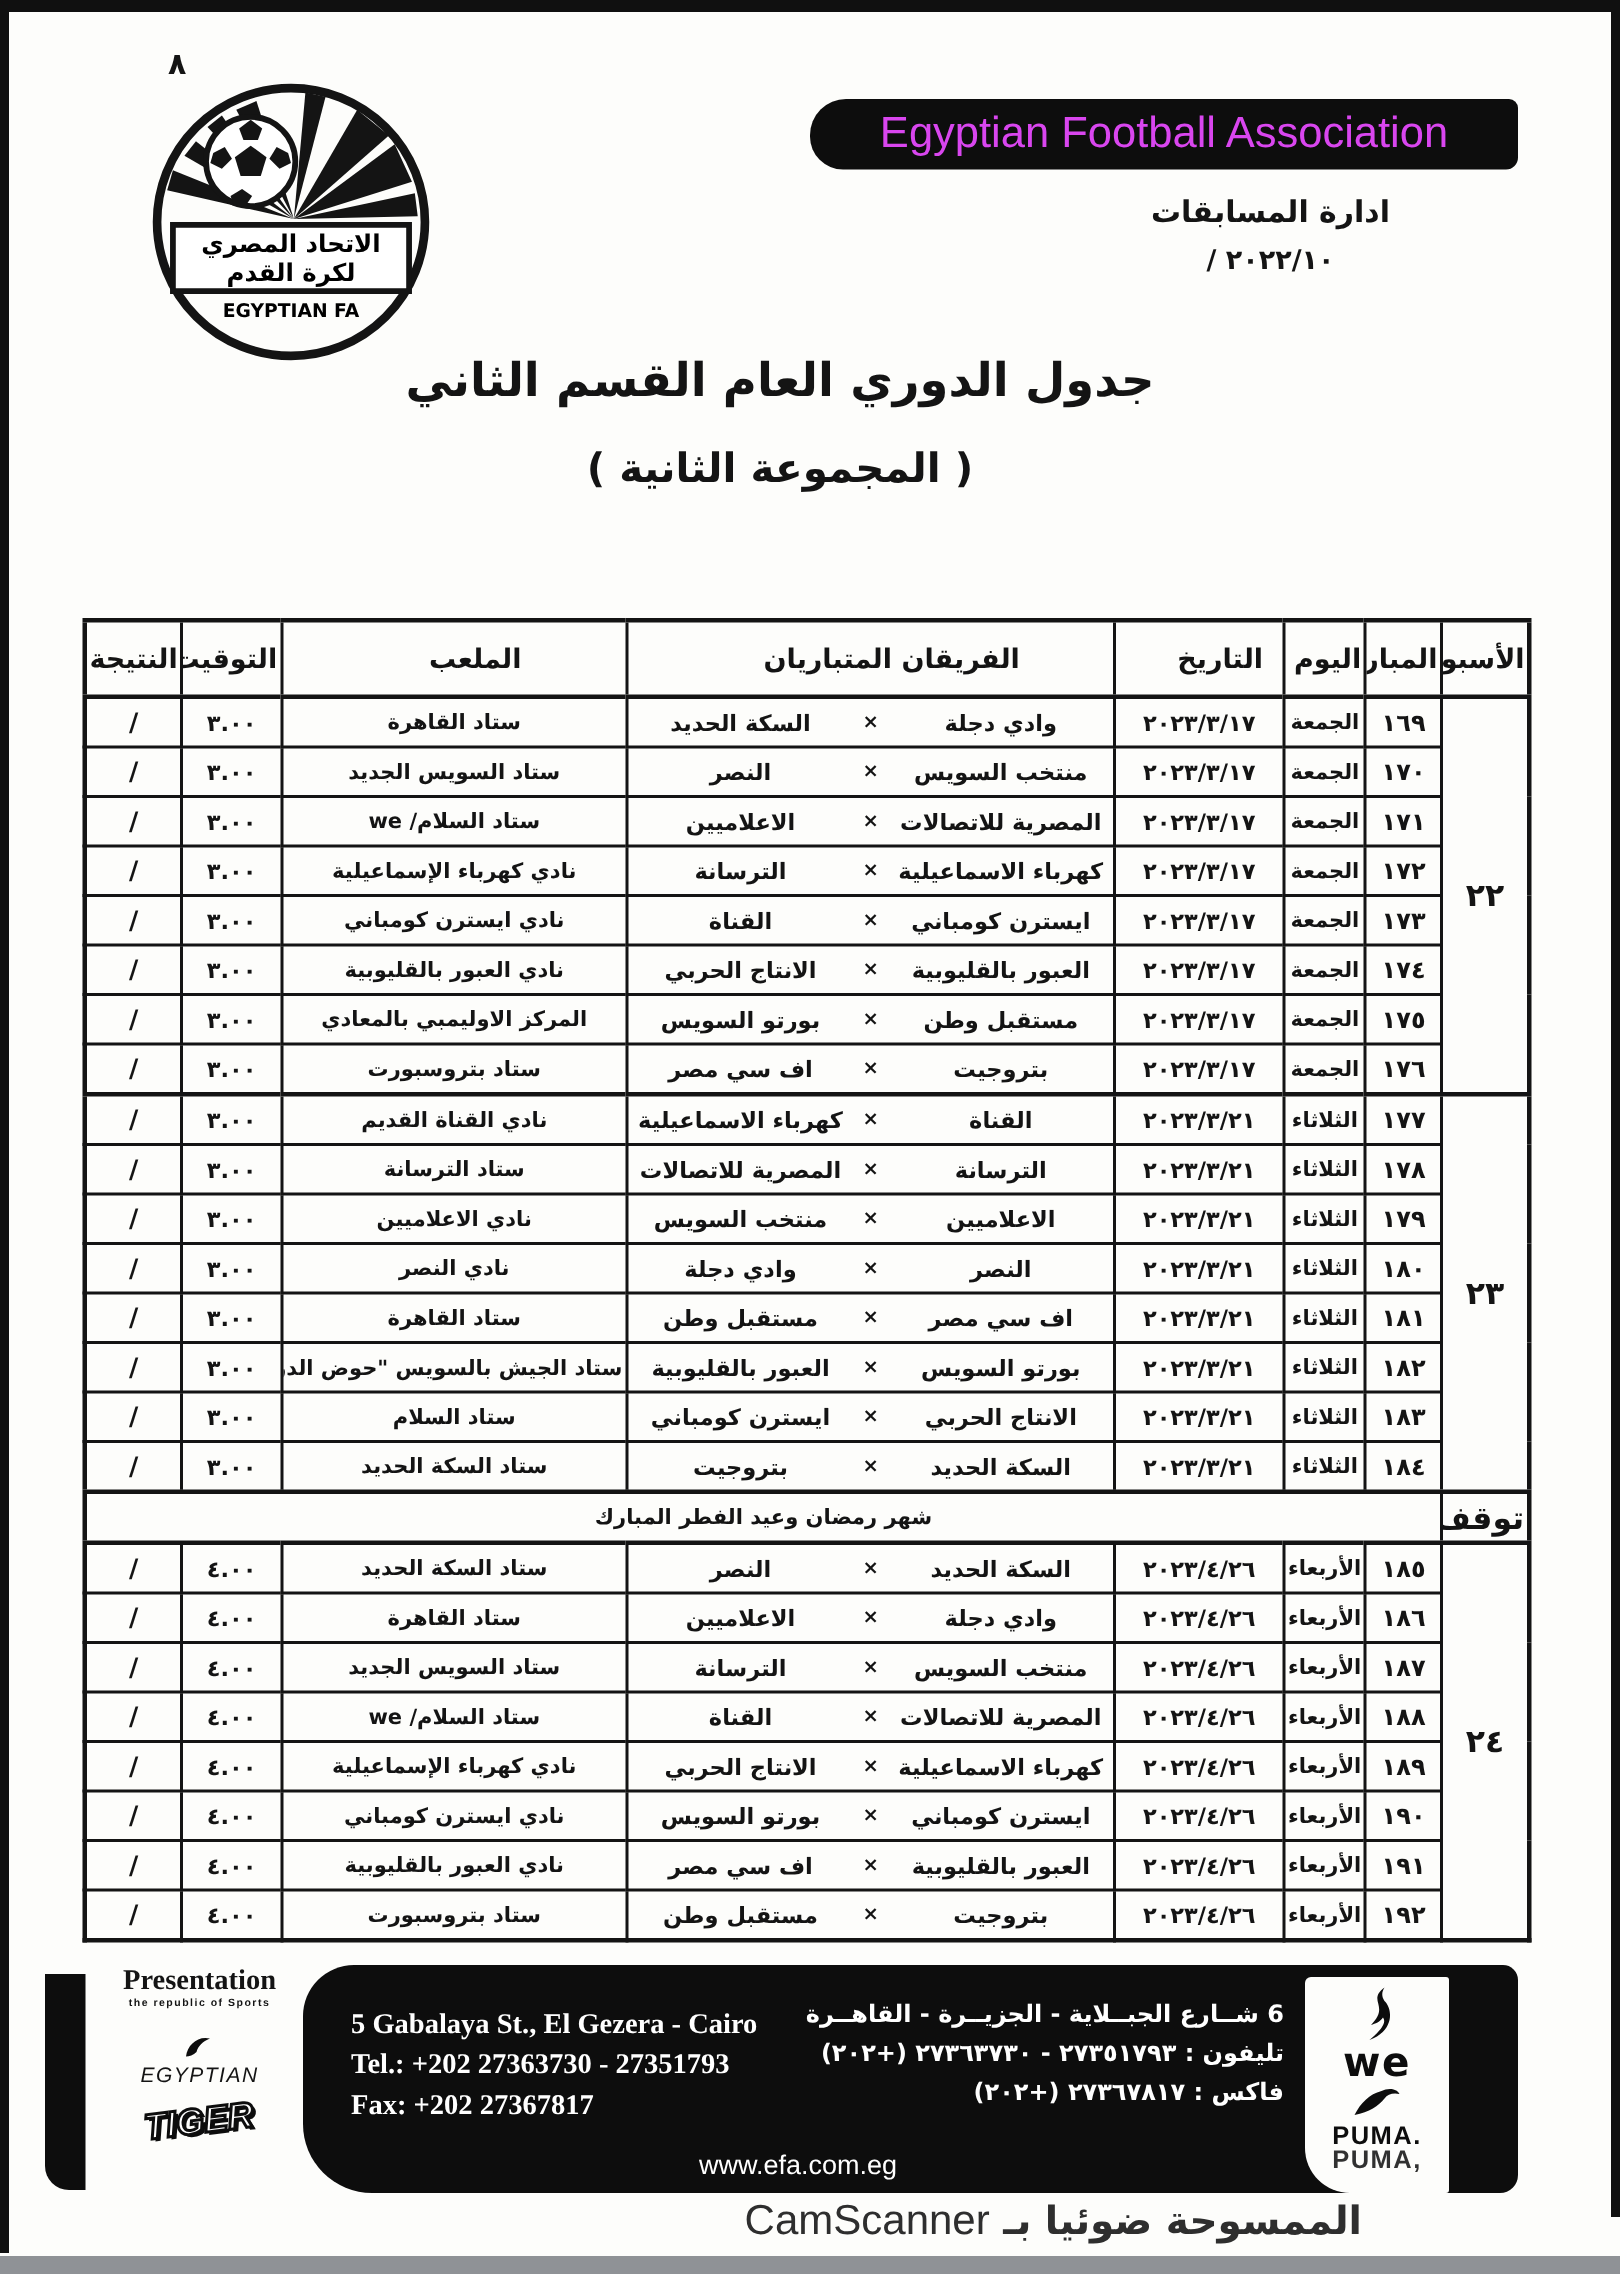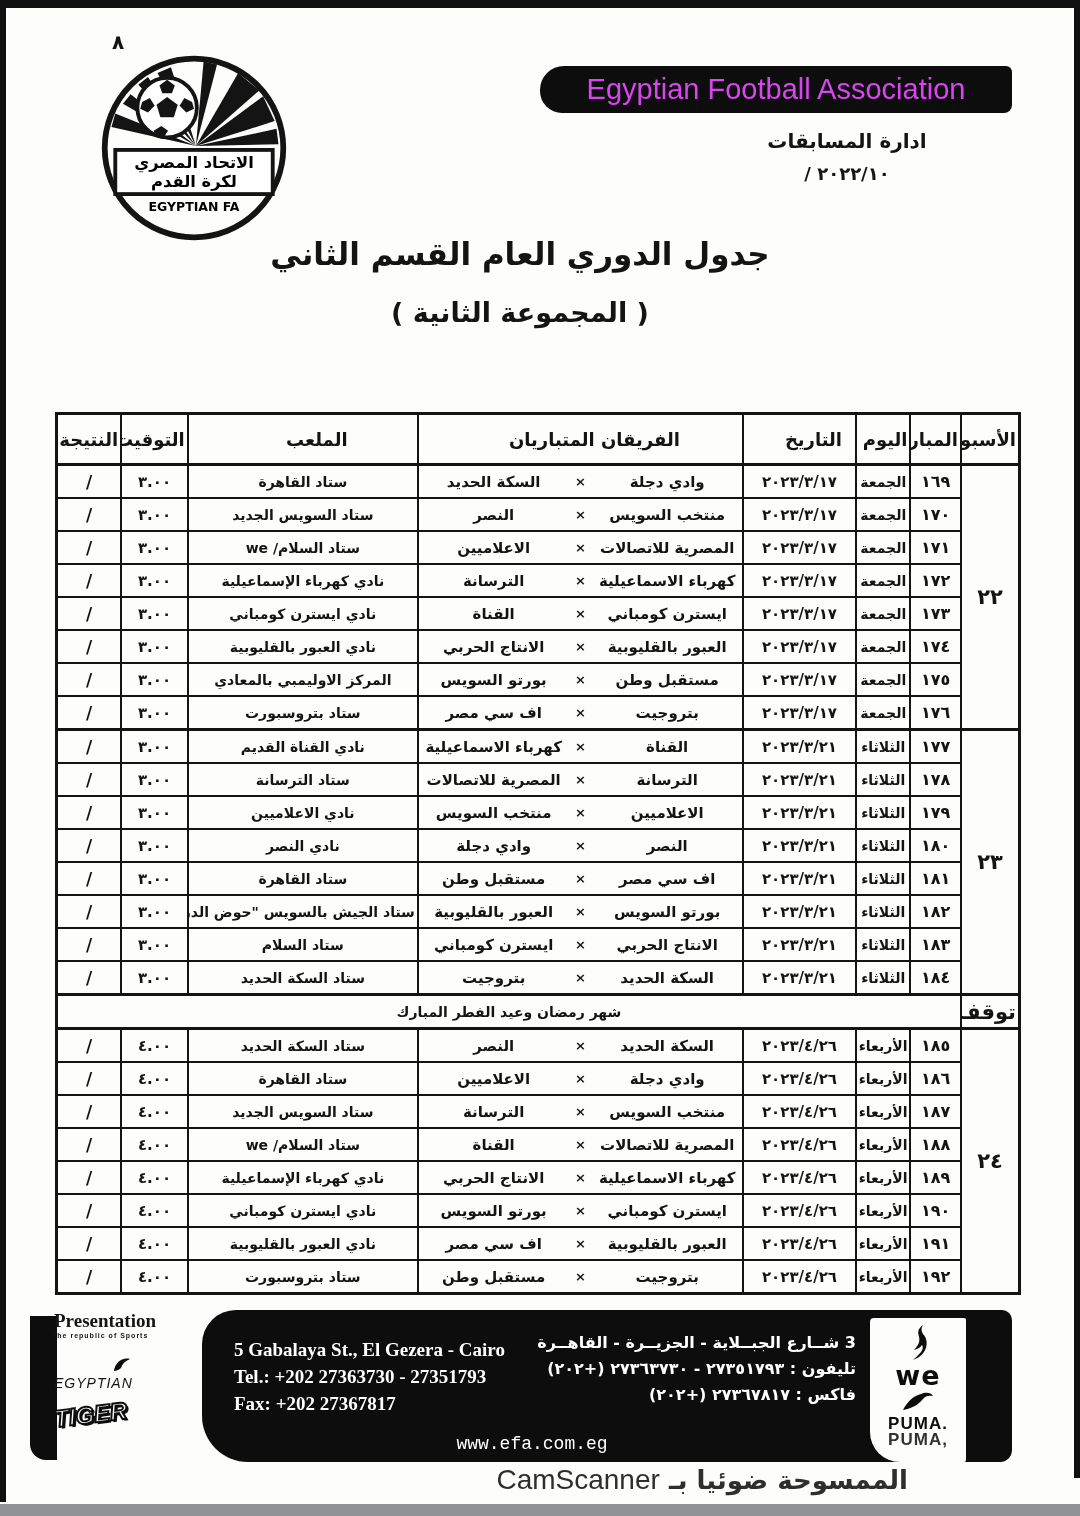--- a/index.html
+++ b/index.html
@@ -49,37 +49,37 @@
   td.c-time{font-size:15px;}
   td.c-result{font-size:17px;}
   td.c-break{font-size:14px;}
   .teams-wrap{display:flex;align-items:center;}
   .teams-wrap .home,.teams-wrap .away{flex:1;text-align:center;}
   .teams-wrap .vs{width:28px;text-align:center;font-size:13px;}
 
   
   .footer{position:absolute;left:30px;top:1310px;width:982px;height:152px;}
   .f-bracket{position:absolute;left:0;top:6px;width:27px;height:144px;background:#0d0d0d;border-radius:0 0 0 16px;}
-  .f-sponsors{position:absolute;left:24px;top:0;width:138px;height:152px;}
+  .f-sponsors{position:absolute;left:34px;top:0;width:138px;height:152px;text-align:center;}
   .sp-presentation{font-size:19px;font-weight:bold;font-family:"Liberation Serif",serif;letter-spacing:0;}
   .sp-sub{font-size:7px;font-weight:bold;letter-spacing:1px;font-family:"Liberation Sans",sans-serif;}
   .sp-egyptian{margin-top:16px;font-size:14px;font-weight:normal;font-style:italic;
                font-family:"Liberation Sans",sans-serif;letter-spacing:1px;}
   .sp-falcon{display:block;margin:0 auto;}
   .sp-tiger{margin-top:10px;display:inline-block;transform:rotate(-7deg);font-size:24px;font-weight:bold;
             font-style:italic;color:#fff;-webkit-text-stroke:2px #0d0d0d;text-shadow:2px 2px 0 #0d0d0d;
             font-family:"Liberation Sans",sans-serif;}
   .f-bar{position:absolute;left:172px;top:0;width:810px;height:152px;background:#0d0d0d;
          border-radius:34px 10px 12px 46px;color:#fff;}
   .f-en{position:absolute;left:32px;top:26px;font-family:Liberation Serif, serif;
         font-size:19px;font-weight:bold;line-height:27px;white-space:nowrap;}
   .f-ar{position:absolute;right:156px;top:20px;direction:rtl;text-align:right;font-size:16px;
         font-weight:bold;line-height:26px;white-space:nowrap;}
   .f-web{position:absolute;left:225px;bottom:8px;width:210px;text-align:center;font-size:18px;
-         font-family:Liberation Mono, monospace;}
+         font-family:Liberation Sans, sans-serif;}
   .f-wepuma{position:absolute;right:46px;top:8px;width:96px;height:144px;background:#fdfdfb;
             border-radius:4px 2px 2px 30px;text-align:center;overflow:hidden;color:#0d0d0d;}
   .we-text{font-size:27px;font-weight:bold;letter-spacing:1px;line-height:20px;font-family:"DejaVu Sans",sans-serif;}
   .puma-text{font-size:17px;font-weight:bold;letter-spacing:1px;line-height:15px;font-family:"Liberation Sans",sans-serif;}
   .puma-ghost{opacity:.85;margin-top:1px;}
 
   .camscanner{position:absolute;right:172px;top:1464px;direction:rtl;font-size:26px;color:#2e2e2e;
               font-weight:bold;}
   .camscanner .cs-en{font-family:"Liberation Sans",sans-serif;font-weight:normal;font-size:28px;}
 </style>
@@ -545,21 +545,21 @@
       <div class="sp-tiger">TIGER</div>
     </div>
 
     <div class="f-bar">
       <div class="f-en">
         <div>5 Gabalaya St., El Gezera - Cairo</div>
         <div>Tel.: +202 27363730 - 27351793</div>
         <div>Fax: +202 27367817</div>
       </div>
       <div class="f-ar">
-        <div>3 شــارع الجبــلاية - الجزيــرة - القاهــرة</div>
+        <div>6 شــارع الجبــلاية - الجزيــرة - القاهــرة</div>
         <div>تليفون : ٢٧٣٥١٧٩٣ - ٢٧٣٦٣٧٣٠ (+٢٠٢)</div>
         <div>فاكس : ٢٧٣٦٧٨١٧ (+٢٠٢)</div>
       </div>
       <div class="f-web">www.efa.com.eg</div>
     </div>
 
     <div class="f-wepuma">
       <svg width="34" height="38" viewBox="0 0 34 38" style="margin-top:6px">
         <path d="M22,1 C10,10 26,13 13,26 C16,25 19,24 21,21 C24,25 18,31 12,36 C28,30 28,16 22,10 C20,7 20,4 22,1 Z" fill="#0d0d0d"></path>
       </svg>

